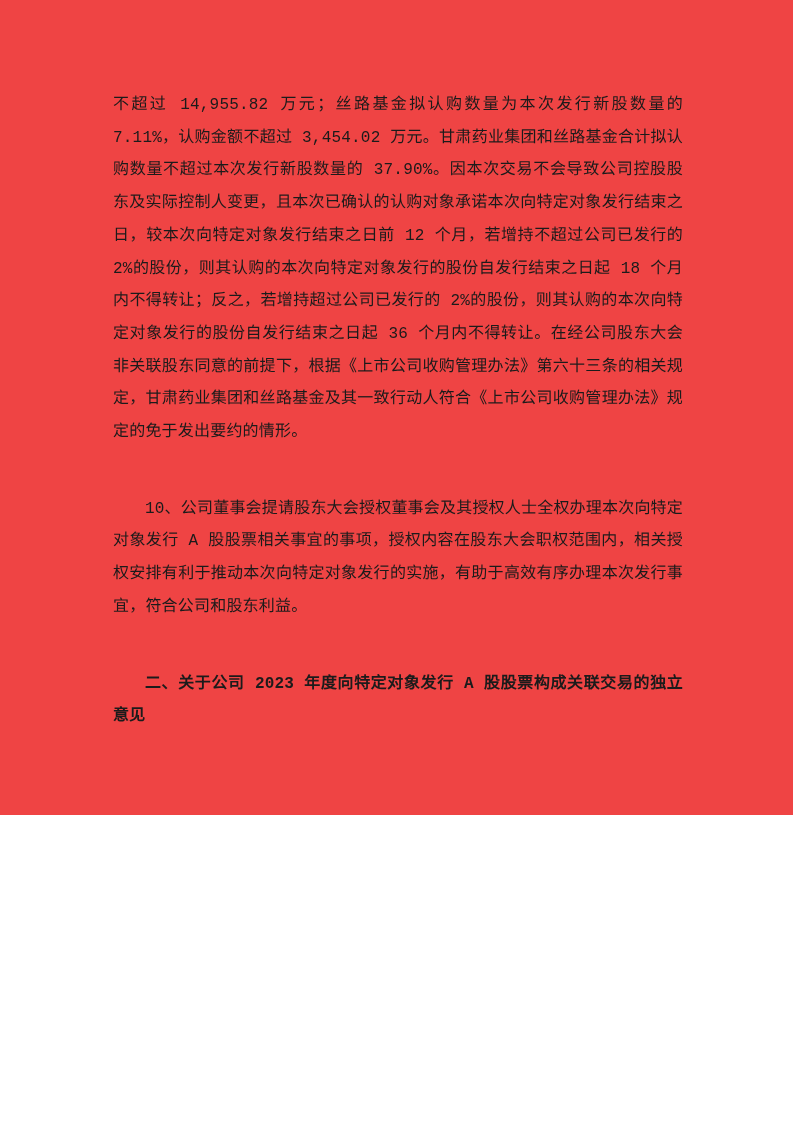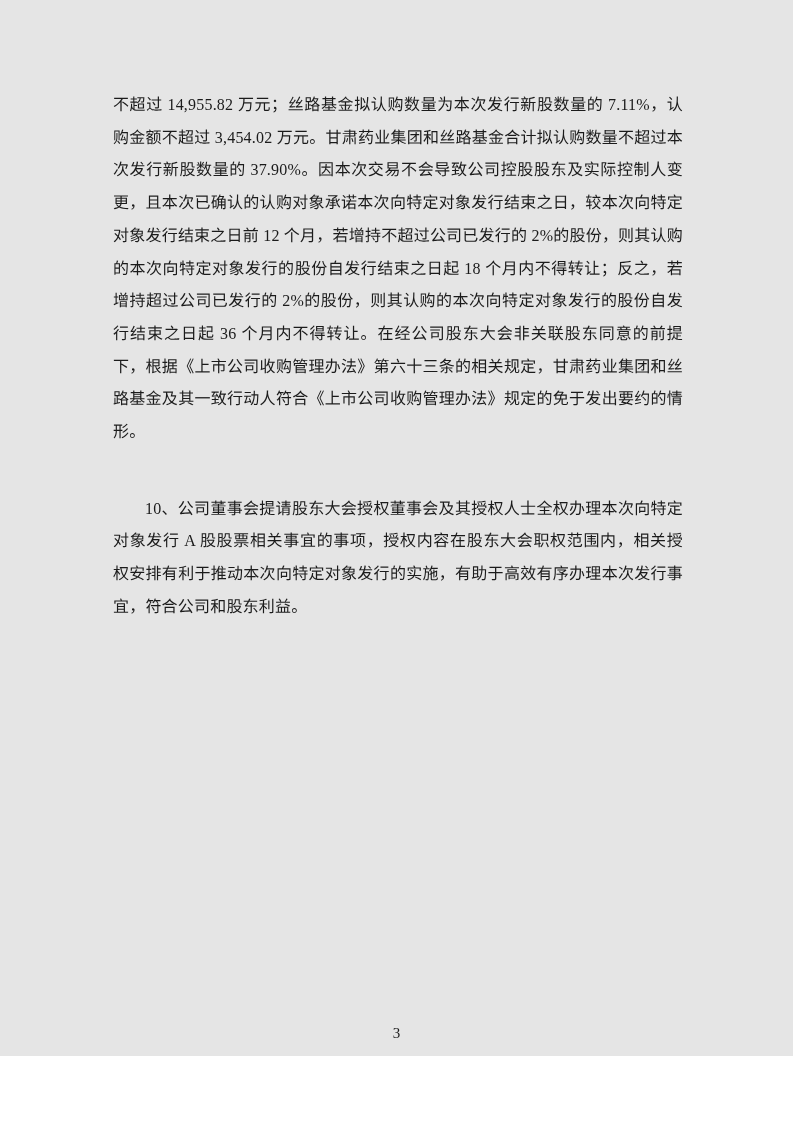--- a/index.html
+++ b/index.html
@@ -3,24 +3,24 @@
   <meta charset="utf-8">
   <style>
     html, body {
       margin: 0;
       padding: 0;
       background: #ffffff;
     }
     .page {
       position: relative;
       width: 793px;
-      height: 1056px;
-      background: #e5e5e5;
+      height: 815px;
+      background: #ef4444;
       overflow: hidden;
-      font-family: Liberation Serif, serif;
+      font-family: Liberation Mono, monospace;
       color: #1b1b1b;
     }
     .body-text {
       position: absolute;
       left: 113px;
       top: 89px;
       width: 570px;
     }
     .para {
       margin: 0;
@@ -49,15 +49,16 @@
       color: #1b1b1b;
     }
   </style>
 </head>
 <body>
 
 <div class="page">
   <div class="body-text">
     <p class="para">不超过 14,955.82 万元；丝路基金拟认购数量为本次发行新股数量的 7.11%，认购金额不超过 3,454.02 万元。甘肃药业集团和丝路基金合计拟认购数量不超过本次发行新股数量的 37.90%。因本次交易不会导致公司控股股东及实际控制人变更，且本次已确认的认购对象承诺本次向特定对象发行结束之日，较本次向特定对象发行结束之日前 12 个月，若增持不超过公司已发行的 2%的股份，则其认购的本次向特定对象发行的股份自发行结束之日起 18 个月内不得转让；反之，若增持超过公司已发行的 2%的股份，则其认购的本次向特定对象发行的股份自发行结束之日起 36 个月内不得转让。在经公司股东大会非关联股东同意的前提下，根据《上市公司收购管理办法》第六十三条的相关规定，甘肃药业集团和丝路基金及其一致行动人符合《上市公司收购管理办法》规定的免于发出要约的情形。</p>
     <p class="para indent">10、公司董事会提请股东大会授权董事会及其授权人士全权办理本次向特定对象发行 A 股股票相关事宜的事项，授权内容在股东大会职权范围内，相关授权安排有利于推动本次向特定对象发行的实施，有助于高效有序办理本次发行事宜，符合公司和股东利益。</p>
+    <p class="para indent heading">二、关于公司 2023 年度向特定对象发行 A 股股票构成关联交易的独立意见</p>
   </div>
   <div class="page-number">3</div>
 </div>
 
 </body></html>

